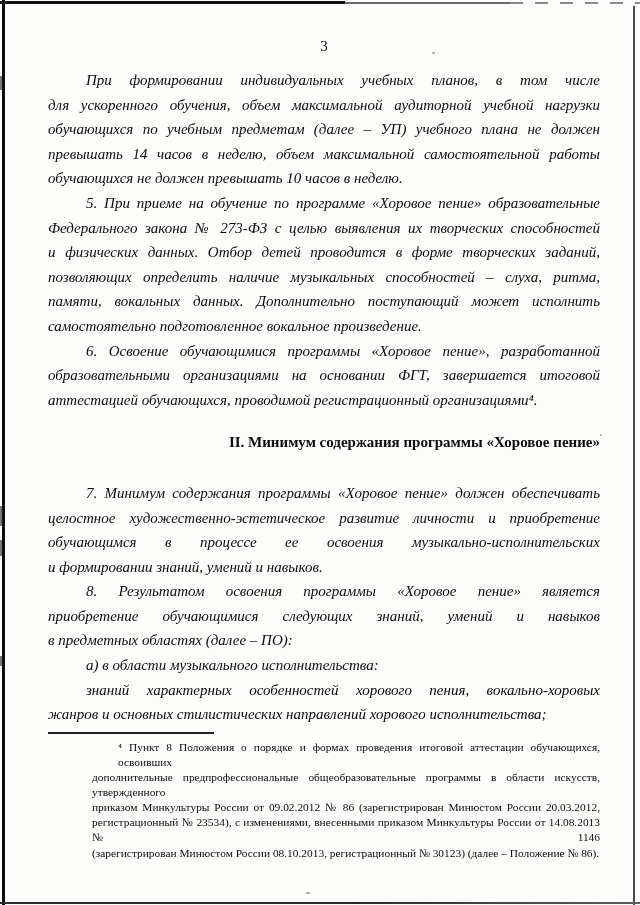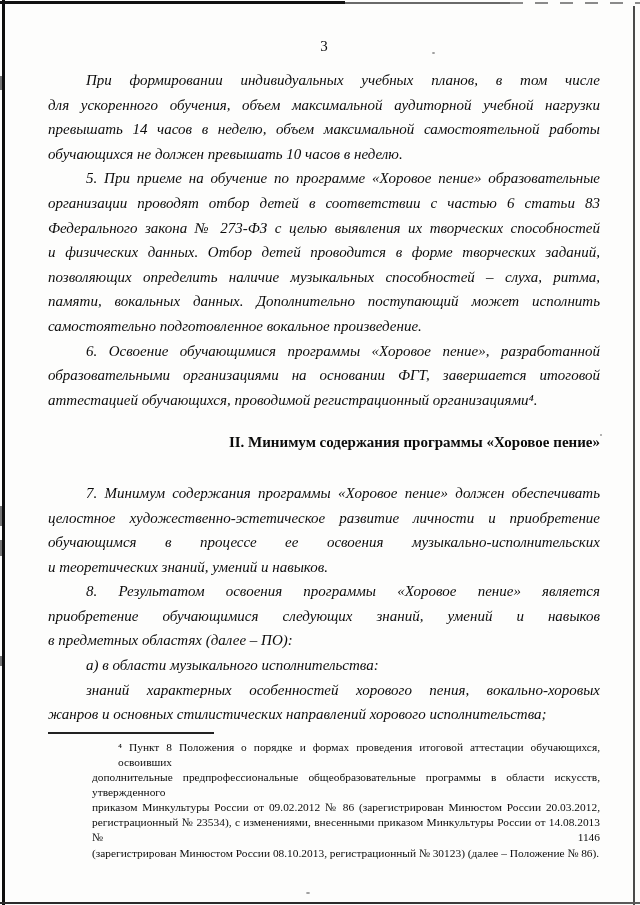--- a/index.html
+++ b/index.html
@@ -73,43 +73,43 @@
   <div class="speck" style="left:432px;top:52px;width:3px;height:2px;"></div>
   <div class="speck" style="left:306px;top:892px;width:4px;height:2px;"></div>
   <div class="speck" style="left:600px;top:434px;width:2px;height:2px;"></div>
 
   <div class="content">
     <div class="page-number">3</div>
     <div>
         <div class="para">
           <div class="line first">При формировании индивидуальных учебных планов, в том числе</div>
           <div class="line">для ускоренного обучения, объем максимальной аудиторной учебной нагрузки</div>
+          <div class="line">обучающихся по учебным предметам (далее – УП) учебного плана не должен</div>
           <div class="line">превышать 14 часов в неделю, объем максимальной самостоятельной работы</div>
           <div class="line last">обучающихся не должен превышать 10 часов в неделю.</div>
         </div>
         <div class="para">
           <div class="line first">5. При приеме на обучение по программе «Хоровое пение» образовательные</div>
-          <div class="line">организации проводят отбор детей в соответствии с частью 6 статьи 83</div>
           <div class="line">Федерального закона № 273-ФЗ с целью выявления их творческих способностей</div>
           <div class="line">и физических данных. Отбор детей проводится в форме творческих заданий,</div>
           <div class="line">позволяющих определить наличие музыкальных способностей – слуха, ритма,</div>
           <div class="line">памяти, вокальных данных. Дополнительно поступающий может исполнить</div>
           <div class="line last">самостоятельно подготовленное вокальное произведение.</div>
         </div>
         <div class="para">
           <div class="line first">6. Освоение обучающимися программы «Хоровое пение», разработанной</div>
           <div class="line">образовательными организациями на основании ФГТ, завершается итоговой</div>
           <div class="line last">аттестацией обучающихся, проводимой регистрационный организациями⁴.</div>
         </div>
         <div class="heading">II. Минимум содержания программы «Хоровое пение»</div>
         <div class="para">
           <div class="line first">7. Минимум содержания программы «Хоровое пение» должен обеспечивать</div>
           <div class="line">целостное художественно-эстетическое развитие личности и приобретение</div>
           <div class="line">обучающимся в процессе ее освоения музыкально-исполнительских</div>
-          <div class="line last">и теоретических знаний, умений и навыков.</div>
+          <div class="line last">и формировании знаний, умений и навыков.</div>
         </div>
         <div class="para">
           <div class="line first">8. Результатом освоения программы «Хоровое пение» является</div>
           <div class="line">приобретение обучающимися следующих знаний, умений и навыков</div>
           <div class="line last">в предметных областях (далее – ПО):</div>
         </div>
         <div class="para">
           <div class="line first last">а) в области музыкального исполнительства:</div>
         </div>
         <div class="para">

